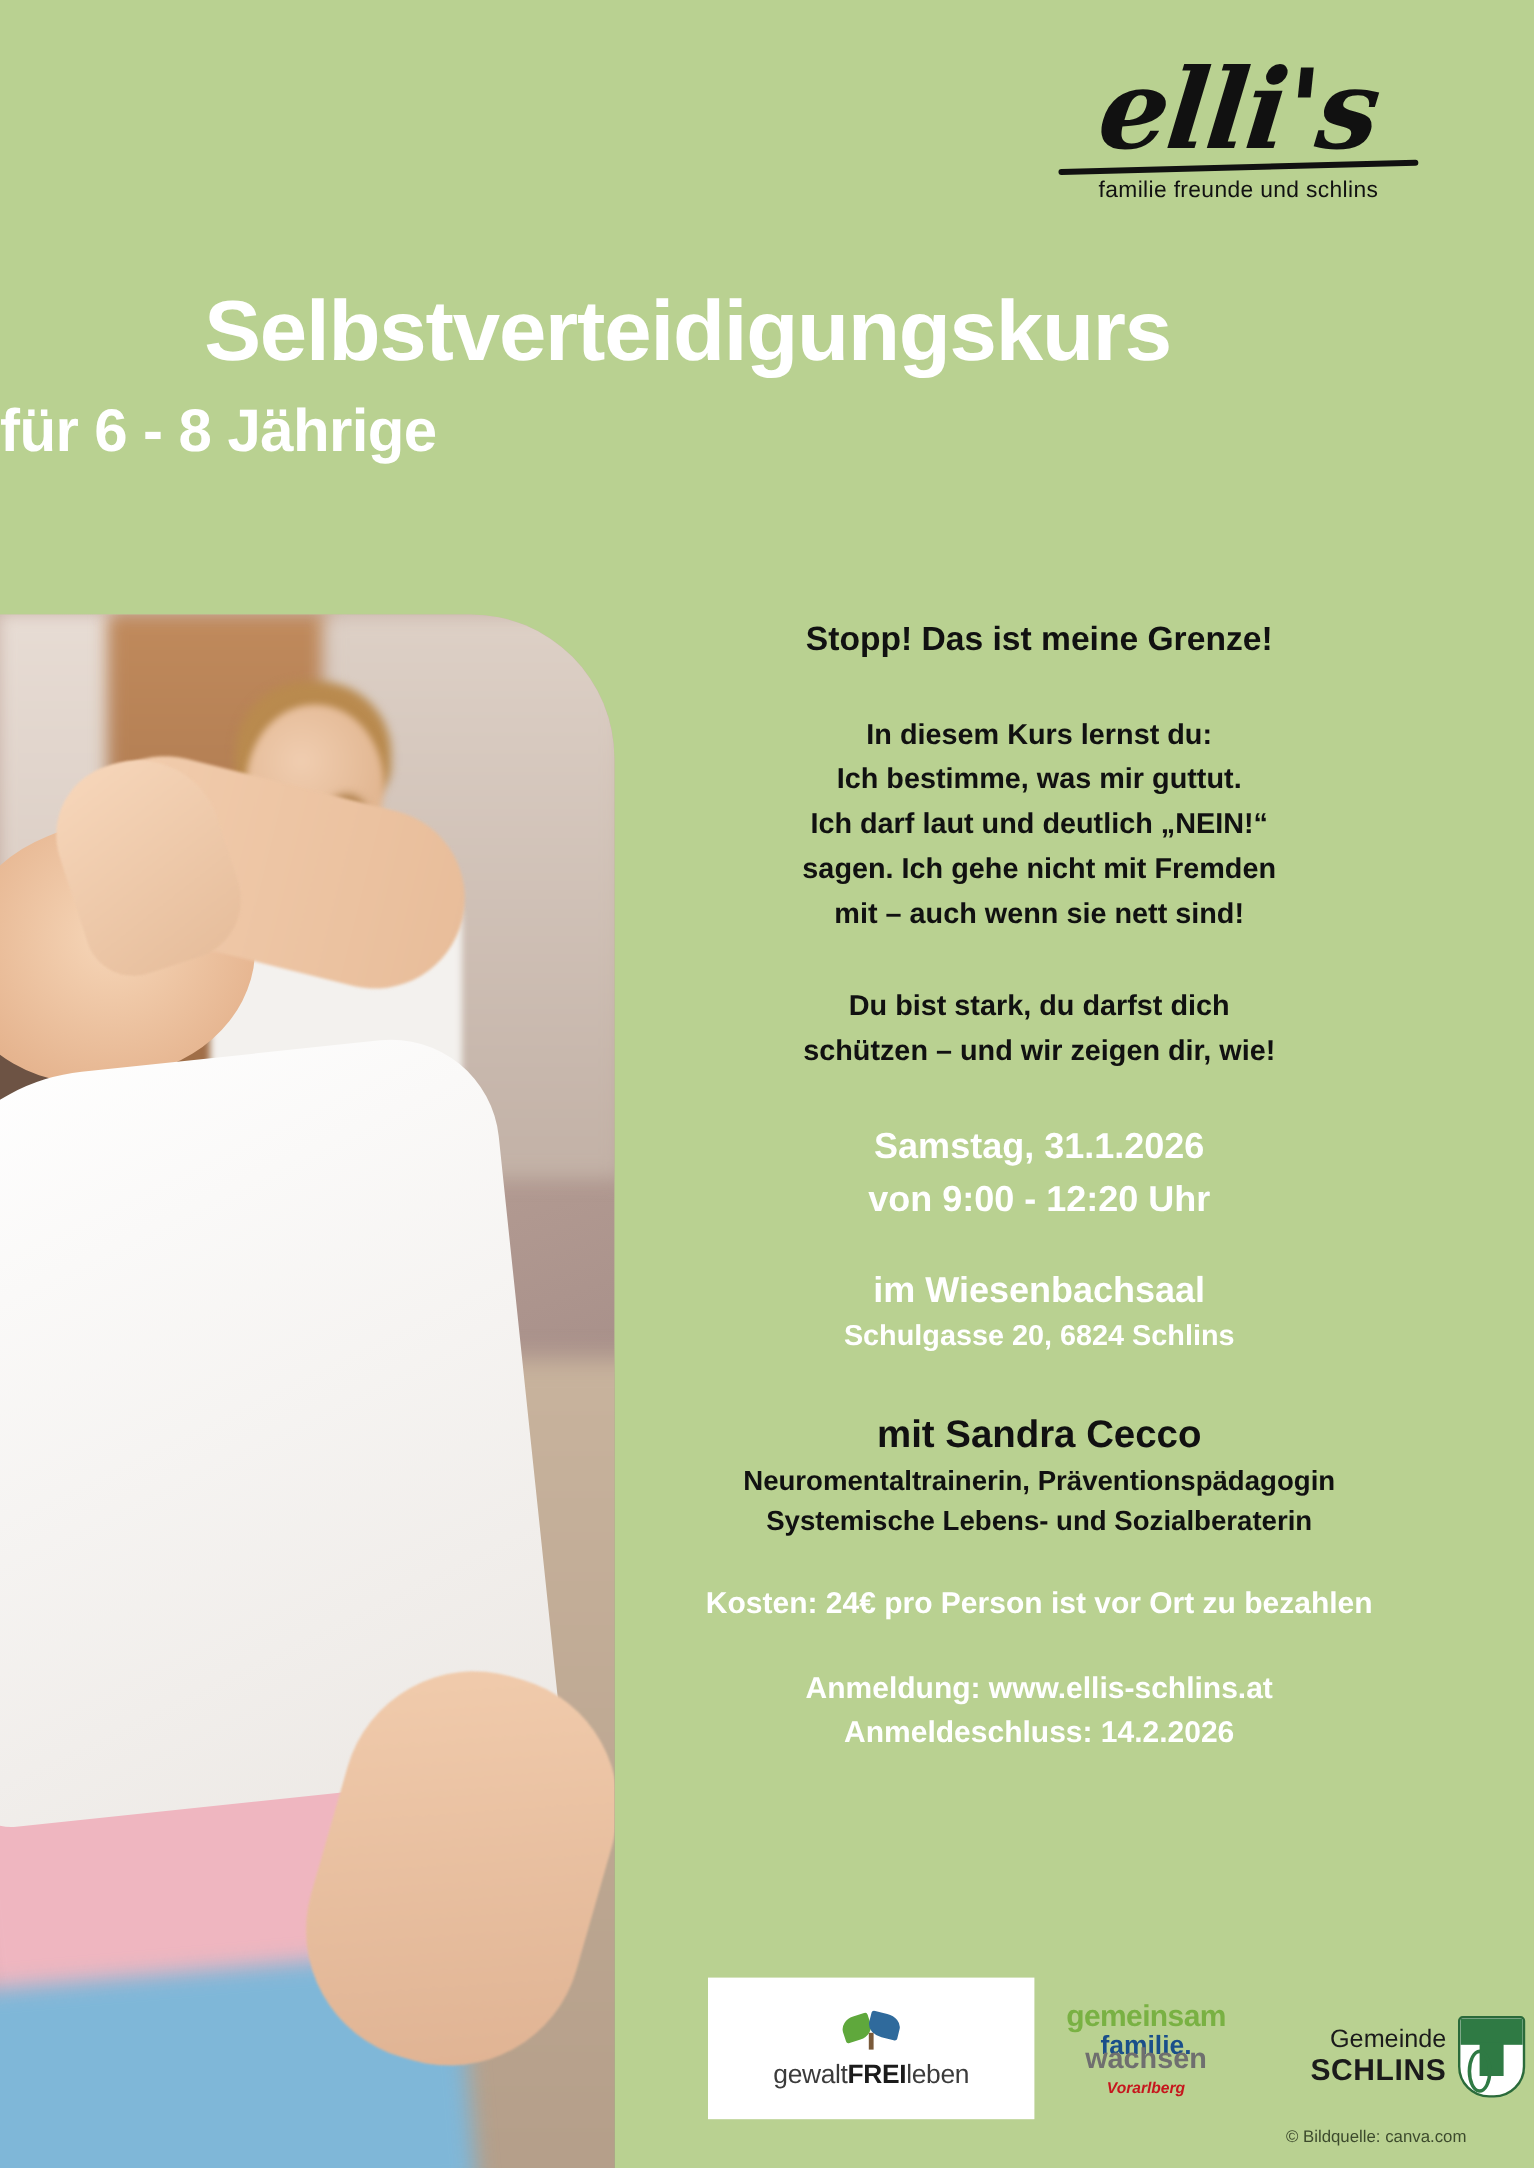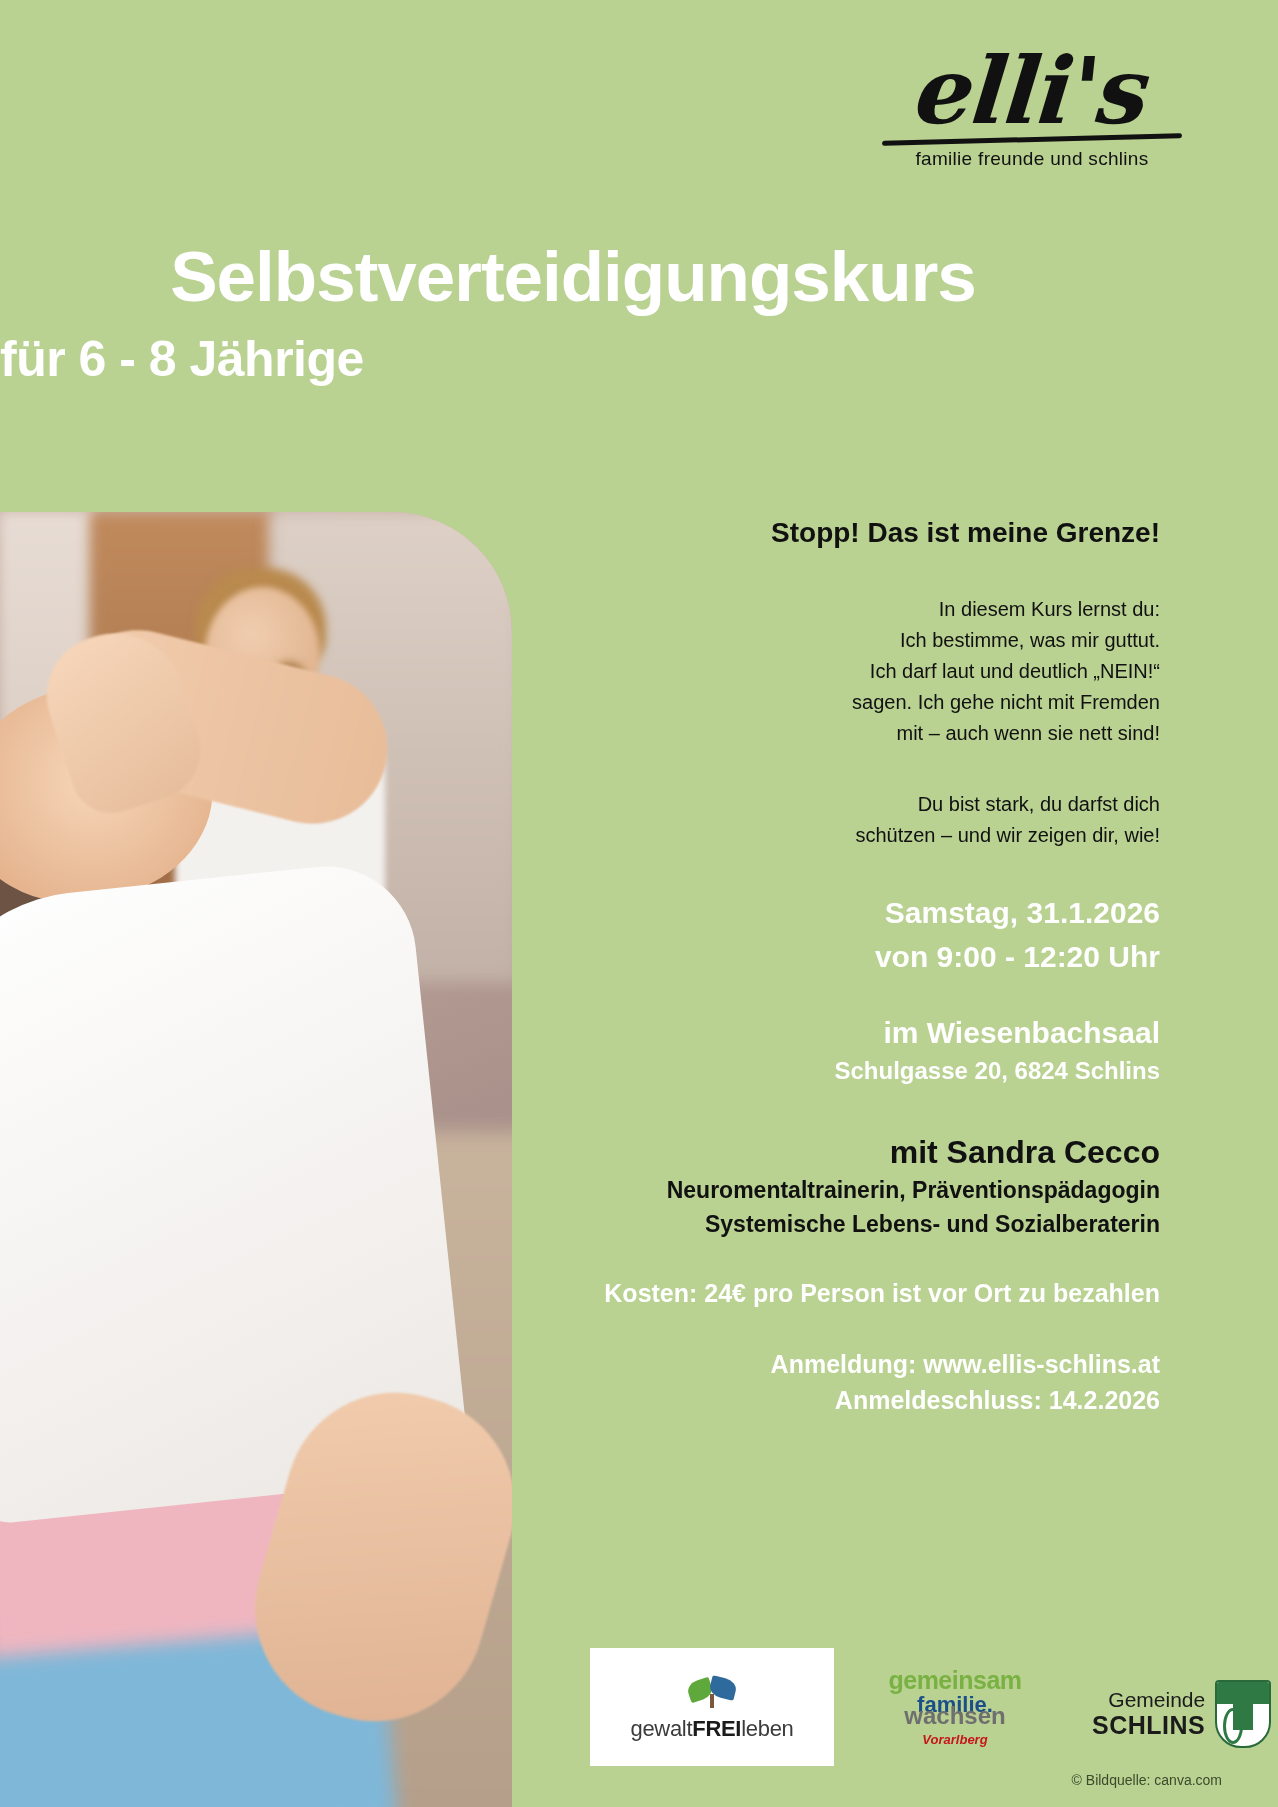--- a/index.html
+++ b/index.html
@@ -189,36 +189,36 @@
     position: absolute; left: 270px; top: 880px; width: 230px; height: 330px;
     border-radius: 110px;
     background: linear-gradient(160deg, #f2cdae, #dfb292);
     transform: rotate(16deg);
     filter: blur(1px);
   }
 
   
   .right-col {
     position: absolute;
-    left: 516px;
+    left: 544px;
     top: 512px;
     width: 700px;
-    text-align: right;
+    text-align: center;
     color: #111;
   }
   .lead {
     font-size: 28px;
     font-weight: bold;
     line-height: 1.5;
     margin: 0 0 40px 0;
     padding-right: 56px;
   }
   .para {
-    font-size: 20px;
-    font-weight: normal;
+    font-size: 24px;
+    font-weight: bold;
     line-height: 1.55;
     margin: 0 0 40px 0;
     padding-right: 56px;
   }
   .date-block {
     font-size: 30px;
     font-weight: bold;
     line-height: 1.45;
     color: #ffffff;
     margin: 0 0 34px 0;
@@ -274,21 +274,21 @@
     position: absolute;
     left: 560px;
     top: 1638px;
     width: 660px;
     height: 140px;
   }
   .sp-gewaltfrei {
     position: absolute;
     left: 30px;
     top: 10px;
-    width: 244px;
+    width: 272px;
     height: 118px;
     background: #ffffff;
     display: flex;
     flex-direction: column;
     align-items: center;
     justify-content: center;
   }
   .gf-tree {
     width: 56px; height: 36px;
     position: relative;

